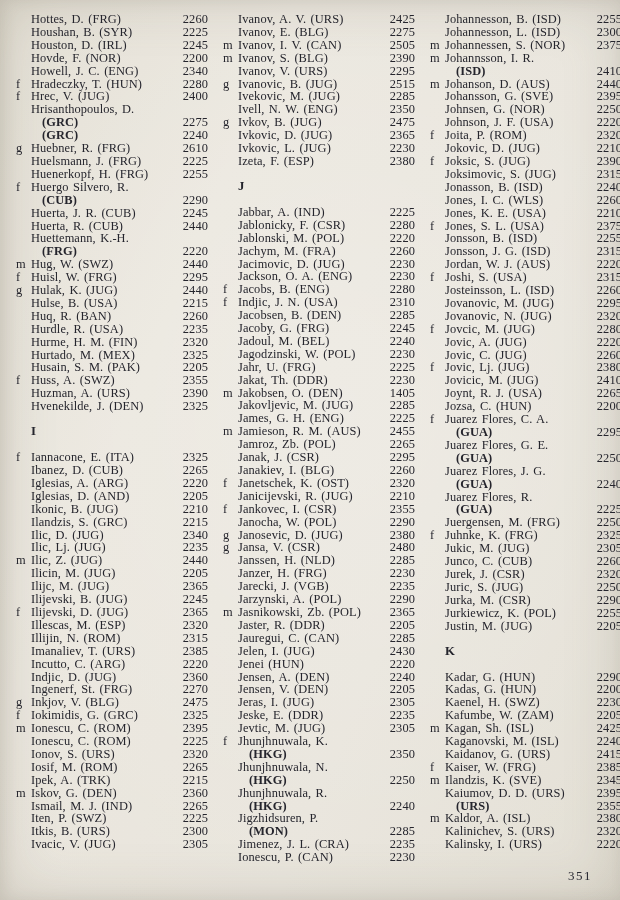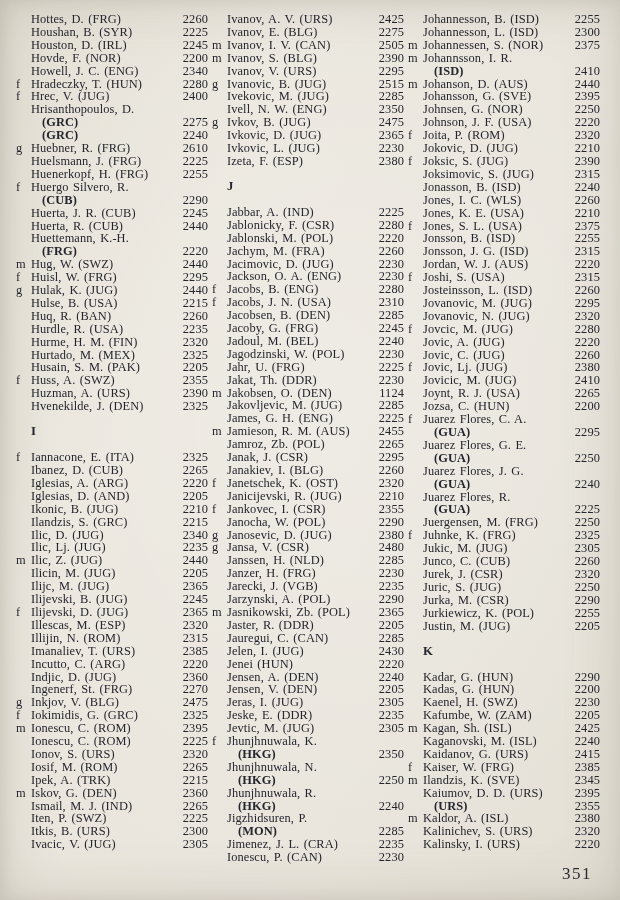--- a/index.html
+++ b/index.html
@@ -15,21 +15,21 @@
     background:
       radial-gradient(ellipse 120% 100% at 55% 45%, rgba(255,255,255,0.25), rgba(0,0,0,0) 70%),
       linear-gradient(112deg, #e3dfd4 0%, #eae6dd 30%, #e8e4db 65%, #e2ded3 100%);
     box-shadow: inset 0 0 55px rgba(110,100,80,0.22), inset 4px 0 14px rgba(110,100,80,0.12);
     font-family: "Liberation Serif", "DejaVu Serif", serif;
     color: #25252d;
     overflow: hidden;
   }
   .cols {
     display: flex;
-    gap: 4px;
+    gap: 15px;
     padding: 13px 3px 0 16px;
   }
   .col {
     width: 192px;
     flex: none;
   }
   .row {
     display: flex;
     align-items: baseline;
     line-height: 12.9px;
@@ -59,21 +59,21 @@
     font-weight: bold;
     font-size: 12.8px;
     line-height: 13px;
     margin: 12px 0 13px 15px;
     letter-spacing: 0.2px;
   }
   .page-number {
     position: absolute;
     right: 28px;
     bottom: 16px;
-    font-size: 17px;
+    font-size: 13px;
     letter-spacing: 1.5px;
     color: #2a2a33;
   }
 </style>
 </head>
 <body>
 
 <div class="page">
   <div class="cols">
     <div class="col">
@@ -478,21 +478,21 @@
           <span class="name">Jackson, O. A. (ENG)</span>
           <span class="rating">2230</span>
         </div>
         <div class="row">
           <span class="flag">f</span>
           <span class="name">Jacobs, B. (ENG)</span>
           <span class="rating">2280</span>
         </div>
         <div class="row">
           <span class="flag">f</span>
-          <span class="name">Jacobs, J. N. (USA)</span>
+          <span class="name">Indjic, J. N. (USA)</span>
           <span class="rating">2310</span>
         </div>
         <div class="row">
           <span class="flag"></span>
           <span class="name">Jacobsen, B. (DEN)</span>
           <span class="rating">2285</span>
         </div>
         <div class="row">
           <span class="flag"></span>
           <span class="name">Jacoby, G. (FRG)</span>
@@ -514,21 +514,21 @@
           <span class="rating">2225</span>
         </div>
         <div class="row">
           <span class="flag"></span>
           <span class="name">Jakat, Th. (DDR)</span>
           <span class="rating">2230</span>
         </div>
         <div class="row">
           <span class="flag">m</span>
           <span class="name">Jakobsen, O. (DEN)</span>
-          <span class="rating">1124</span>
+          <span class="rating">1405</span>
         </div>
         <div class="row">
           <span class="flag"></span>
           <span class="name">Jakovljevic, M. (JUG)</span>
           <span class="rating">2285</span>
         </div>
         <div class="row">
           <span class="flag"></span>
           <span class="name">James, G. H. (ENG)</span>
           <span class="rating">2225</span>

